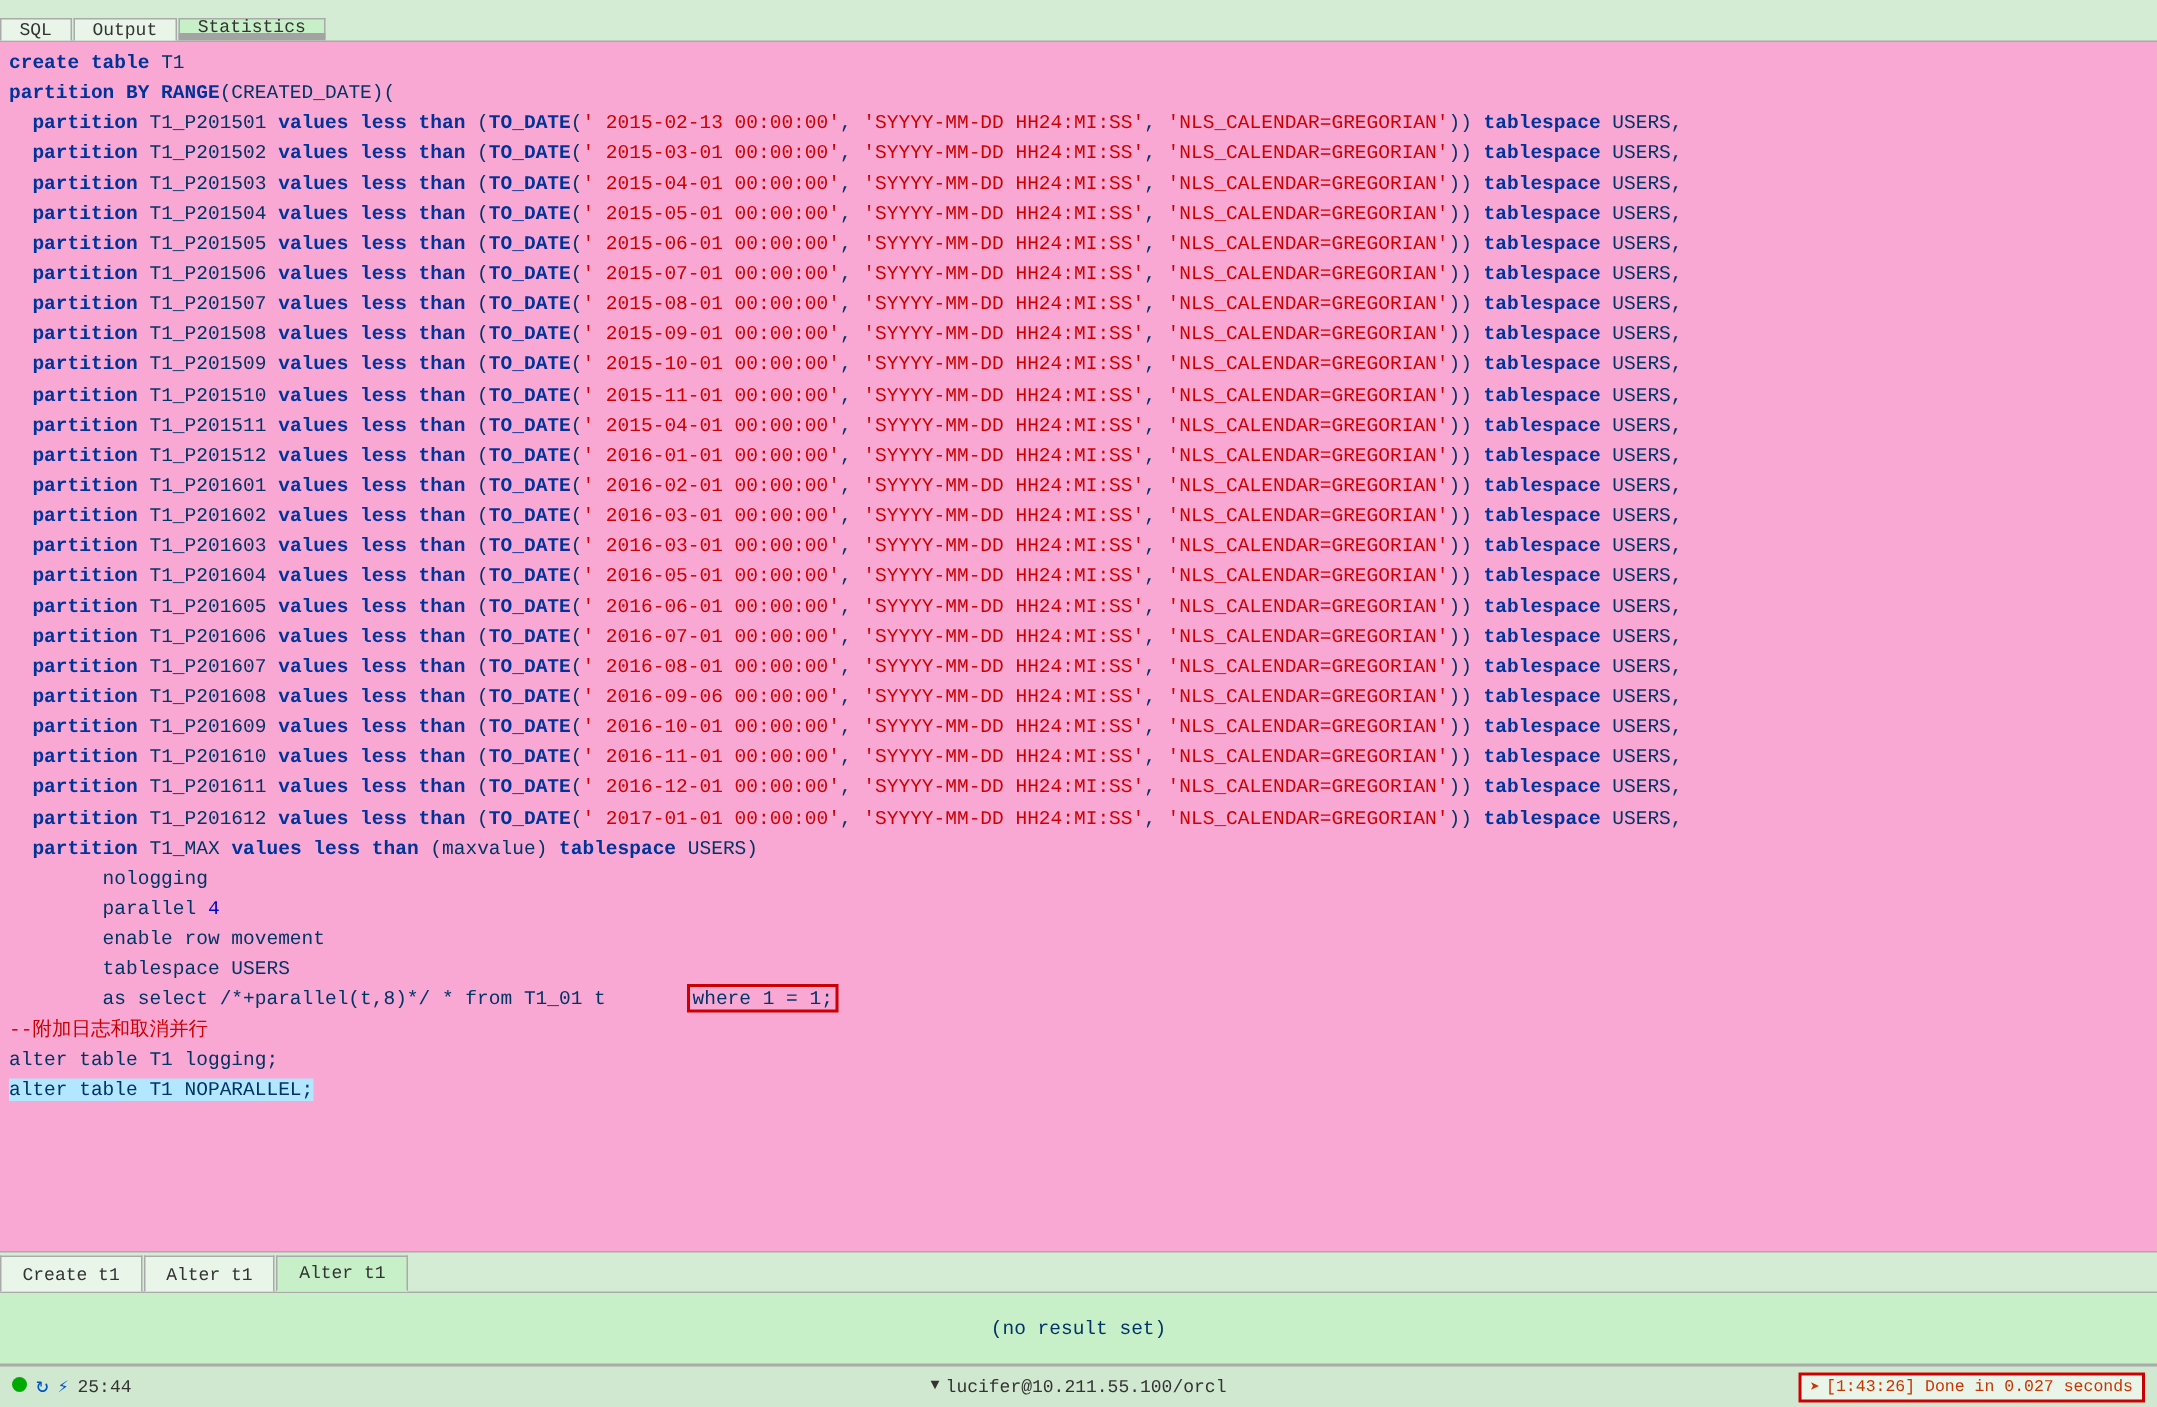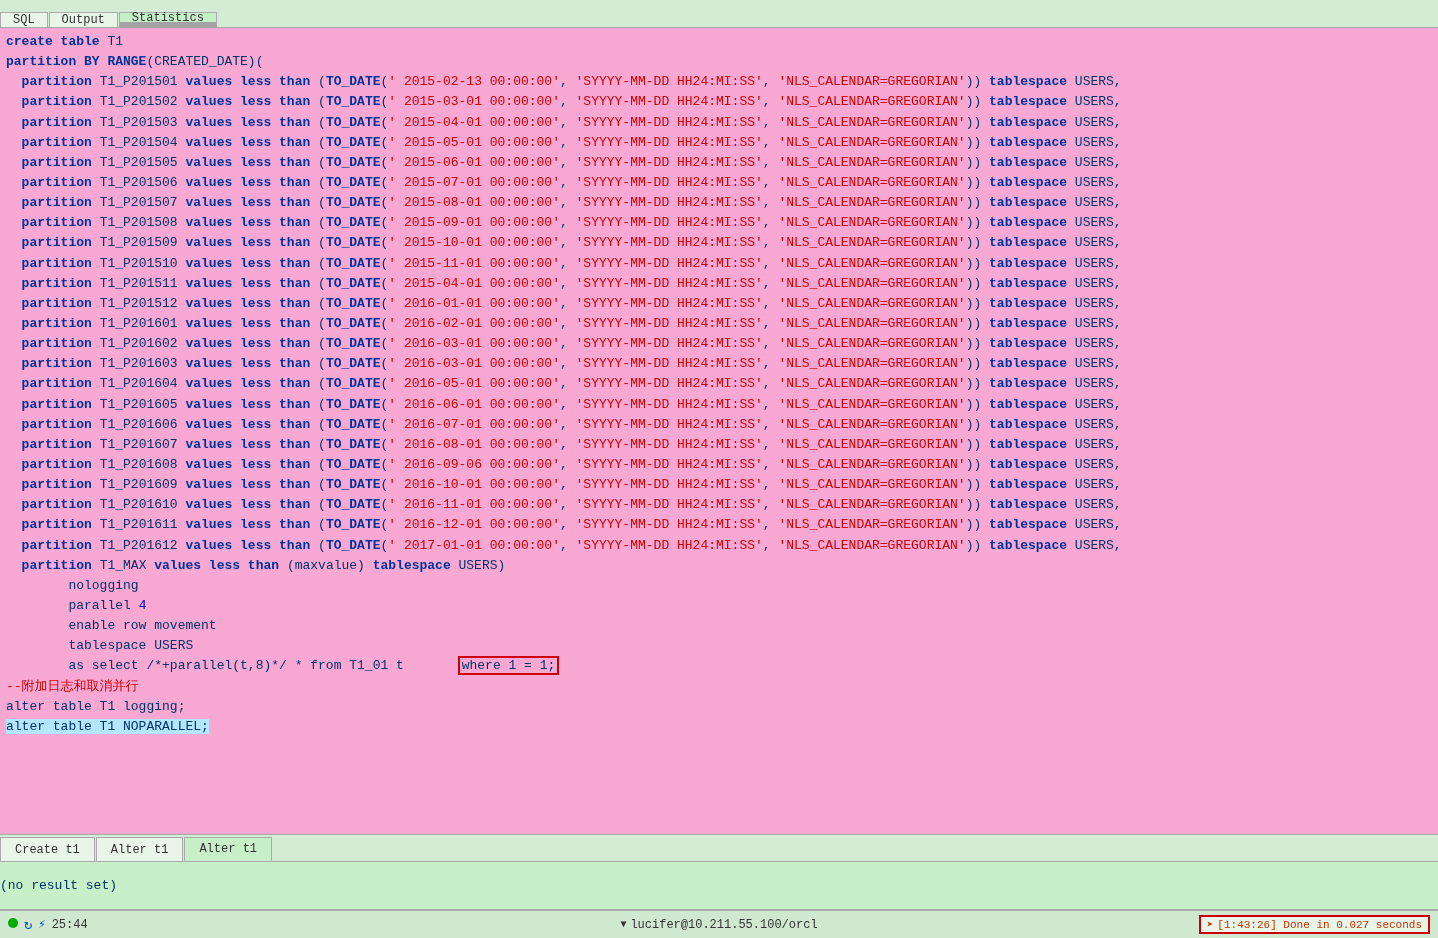--- a/index.html
+++ b/index.html
@@ -89,20 +89,21 @@
       background: #c8f0c8;
       border-bottom: 1px solid #c8f0c8;
     }
 
     
     .result-area {
       height: 48px;
       background: #c8f0c8;
       display: flex;
       align-items: center;
+      justify-content: center;
       border-bottom: 1px solid #aaa;
       font-size: 13px;
       color: #003366;
     }
 
     
     .status-bar {
       height: 28px;
       background: #d0e8d0;
       border-top: 1px solid #aaa;

